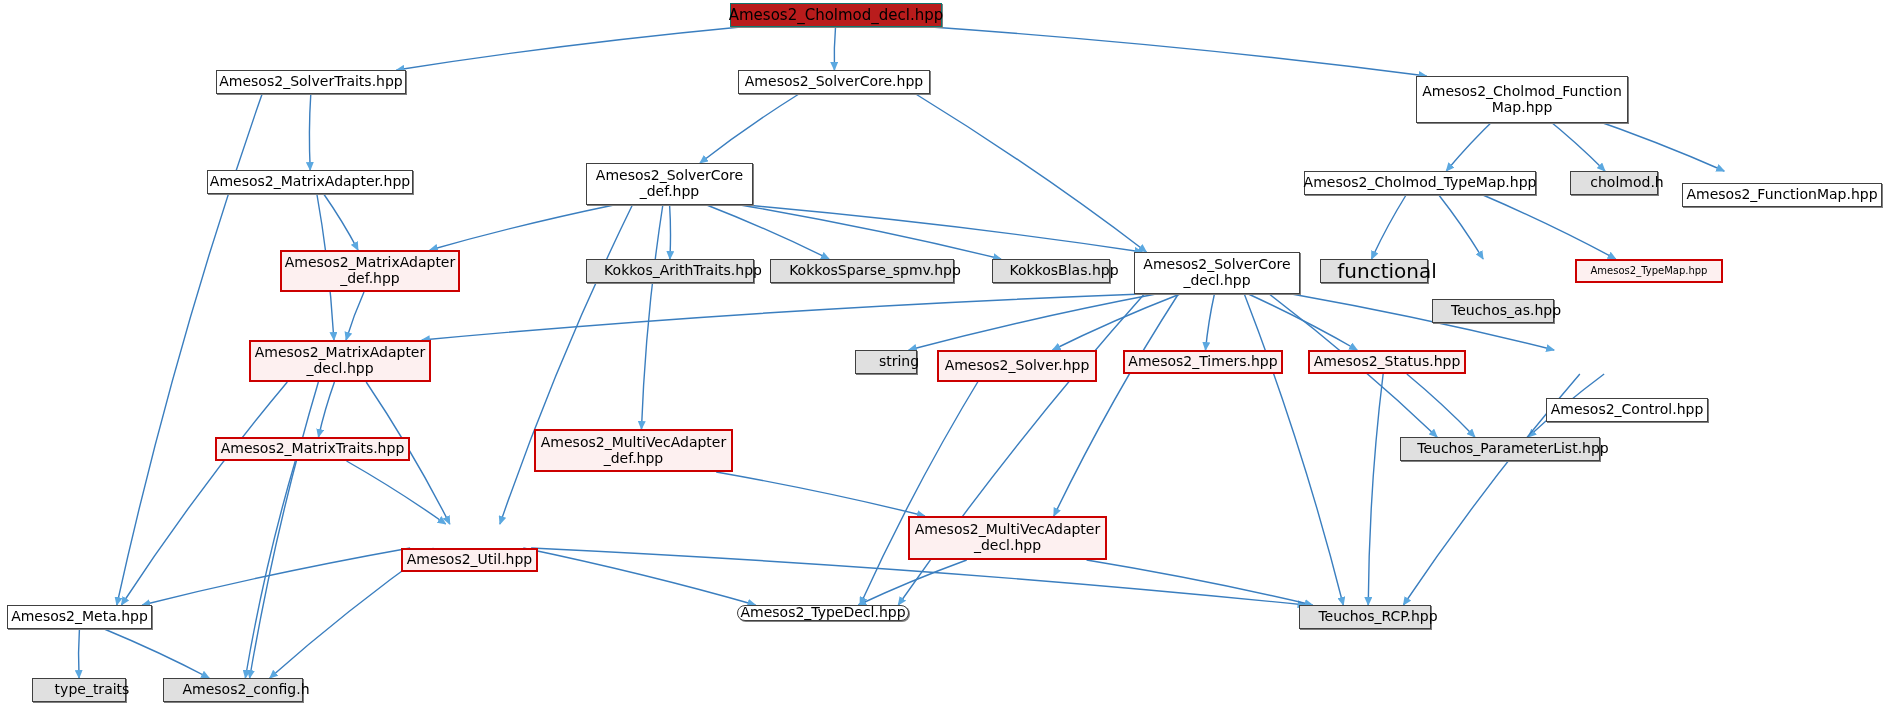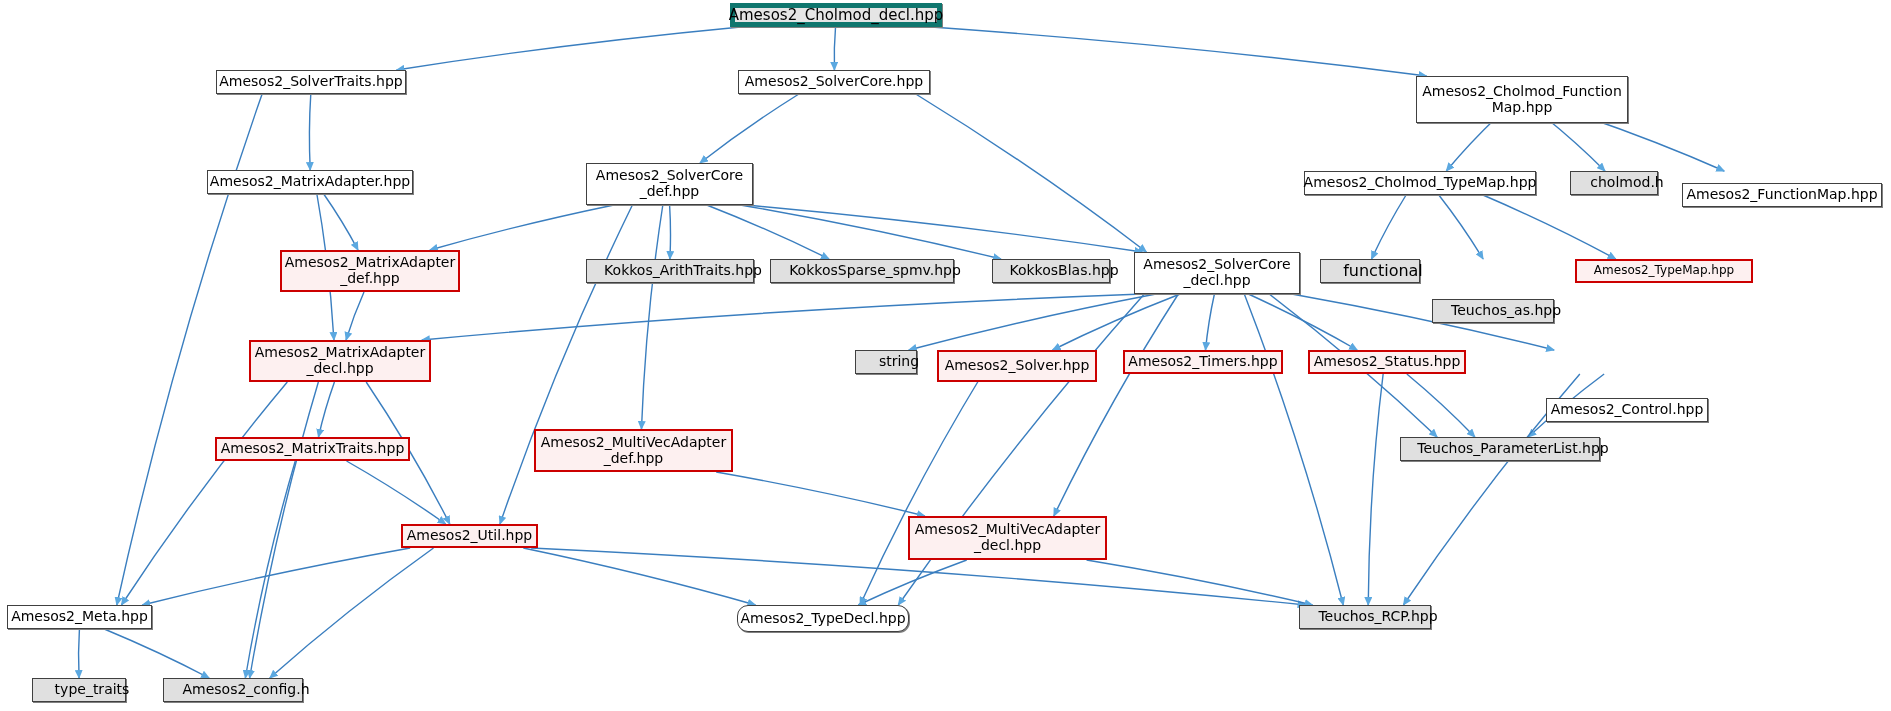--- a/index.html
+++ b/index.html
@@ -1,21 +1,21 @@
 <!DOCTYPE html>
 <html><head>
 <meta charset="utf-8">
 <style>
   html,body{margin:0;padding:0;background:#ffffff;}
   body{font-family:"DejaVu Sans",sans-serif;}
   #canvas{position:relative;width:1891px;height:711px;background:#ffffff;overflow:hidden;}
   svg.edges{position:absolute;left:0;top:0;width:1891px;height:711px;}
   .node{position:absolute;box-sizing:border-box;display:flex;align-items:center;justify-content:center;
         text-align:center;line-height:1.12;white-space:pre-line;color:#000000;}
-  .node.grey{background:#e5e5e5;border:5px solid #0f766e;box-shadow:1px 1px 0 #808080;}
+  .node.grey{background:#b91c1c;border:1px solid #0f766e;box-shadow:1px 1px 0 #808080;}
   .node.lightgrey{background:#e0e0e0;border:1px solid #404040;box-shadow:1px 1px 0 #808080;padding-left:26px;}
   .node.white{background:#ffffff;border:1px solid #404040;box-shadow:1px 1px 0 #808080;}
   .node.red{background:#fdf0f0;border:2px solid #cc0000;}
 </style>
 </head>
 <body>
 
 <div id="canvas">
   <svg class="edges" viewBox="0 0 1891 711">
     <defs>
@@ -91,36 +91,36 @@
       <div class="node white" style="left: 1304px; top: 171px; width: 232px; height: 24px; font-size: 14px;">Amesos2_Cholmod_TypeMap.hpp</div>
       <div class="node lightgrey" style="left: 1570px; top: 171px; width: 88px; height: 24px; font-size: 14px;">cholmod.h</div>
       <div class="node white" style="left: 1682px; top: 183px; width: 200px; height: 24px; font-size: 14px;">Amesos2_FunctionMap.hpp</div>
       <div class="node red" style="left: 280px; top: 250px; width: 180px; height: 42px; font-size: 14px;">Amesos2_MatrixAdapter
 _def.hpp</div>
       <div class="node lightgrey" style="left: 586px; top: 259px; width: 168px; height: 24px; font-size: 14px;">Kokkos_ArithTraits.hpp</div>
       <div class="node lightgrey" style="left: 770px; top: 259px; width: 184px; height: 24px; font-size: 14px;">KokkosSparse_spmv.hpp</div>
       <div class="node lightgrey" style="left: 992px; top: 259px; width: 118px; height: 24px; font-size: 14px;">KokkosBlas.hpp</div>
       <div class="node white" style="left: 1134px; top: 252px; width: 166px; height: 42px; font-size: 14px;">Amesos2_SolverCore
 _decl.hpp</div>
-      <div class="node lightgrey" style="left: 1320px; top: 259px; width: 100px; height: 24px; font-size: 16px;">functional</div>
+      <div class="node lightgrey" style="left: 1320px; top: 259px; width: 108px; height: 24px; font-size: 20px;">functional</div>
       <div class="node lightgrey" style="left: 1432px; top: 259px; width: 122px; height: 24px; font-size: 14px; margin-top: 40px;">Teuchos_as.hpp</div>
-      <div class="node red" style="left: 1575px; top: 259px; width: 178px; height: 24px; font-size: 12px;">Amesos2_TypeMap.hpp</div>
+      <div class="node red" style="left: 1575px; top: 259px; width: 148px; height: 24px; font-size: 10px;">Amesos2_TypeMap.hpp</div>
       <div class="node red" style="left: 249px; top: 340px; width: 182px; height: 42px; font-size: 14px;">Amesos2_MatrixAdapter
 _decl.hpp</div>
       <div class="node lightgrey" style="left: 855px; top: 350px; width: 62px; height: 24px; font-size: 14px;">string</div>
       <div class="node red" style="left: 937px; top: 350px; width: 160px; height: 32px; font-size: 14px;">Amesos2_Solver.hpp</div>
       <div class="node red" style="left: 1123px; top: 350px; width: 160px; height: 24px; font-size: 14px;">Amesos2_Timers.hpp</div>
       <div class="node red" style="left: 1308px; top: 350px; width: 158px; height: 24px; font-size: 14px;">Amesos2_Status.hpp</div>
       <div class="node white" style="left: 1546px; top: 350px; width: 162px; height: 24px; font-size: 14px; margin-top: 48px;">Amesos2_Control.hpp</div>
       <div class="node red" style="left: 215px; top: 437px; width: 195px; height: 24px; font-size: 14px;">Amesos2_MatrixTraits.hpp</div>
       <div class="node red" style="left: 534px; top: 429px; width: 199px; height: 43px; font-size: 14px;">Amesos2_MultiVecAdapter
 _def.hpp</div>
       <div class="node lightgrey" style="left: 1400px; top: 437px; width: 200px; height: 24px; font-size: 14px;">Teuchos_ParameterList.hpp</div>
-      <div class="node red" style="left: 401px; top: 524px; width: 137px; height: 24px; font-size: 14px;">Amesos2_Util.hpp</div>
+      <div class="node red" style="left: 401px; top: 548px; width: 137px; height: 24px; font-size: 14px;">Amesos2_Util.hpp</div>
       <div class="node red" style="left: 908px; top: 516px; width: 199px; height: 44px; font-size: 14px;">Amesos2_MultiVecAdapter
 _decl.hpp</div>
       <div class="node white" style="left: 7px; top: 605px; width: 145px; height: 24px; font-size: 14px;">Amesos2_Meta.hpp</div>
-      <div class="node white" style="left: 737px; top: 605px; width: 172px; height: 27px; font-size: 14px; border-radius: 11px;">Amesos2_TypeDecl.hpp</div>
+      <div class="node white" style="left: 737px; top: 605px; width: 172px; height: 16px; font-size: 14px; border-radius: 11px;">Amesos2_TypeDecl.hpp</div>
       <div class="node lightgrey" style="left: 1299px; top: 605px; width: 132px; height: 24px; font-size: 14px;">Teuchos_RCP.hpp</div>
       <div class="node lightgrey" style="left: 32px; top: 678px; width: 94px; height: 24px; font-size: 14px;">type_traits</div>
       <div class="node lightgrey" style="left: 163px; top: 678px; width: 140px; height: 24px; font-size: 14px;">Amesos2_config.h</div>
     </div>
 </div>
 
 </body></html>

